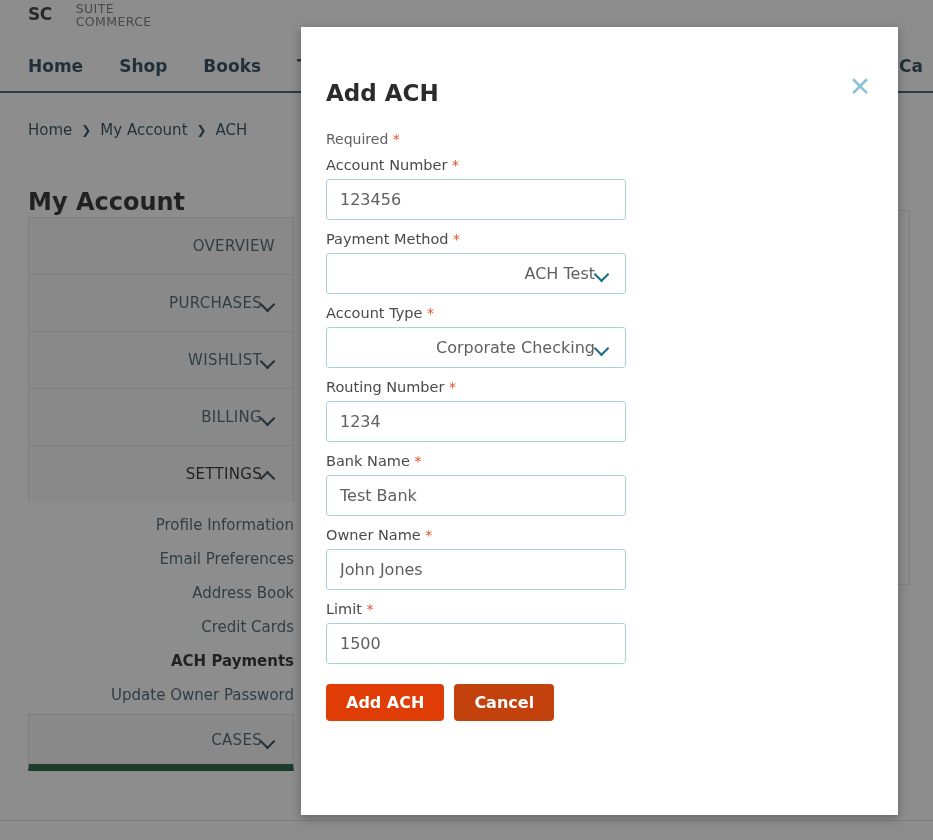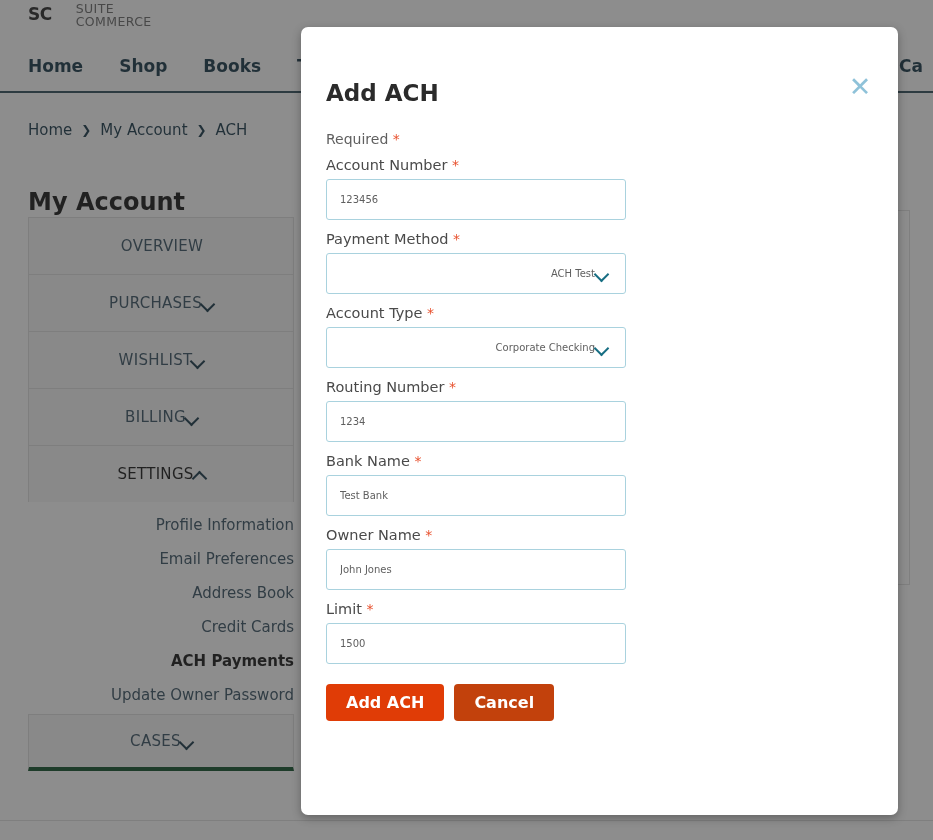--- a/index.html
+++ b/index.html
@@ -116,27 +116,27 @@
   .sidebar {
     position: absolute;
     left: 28px; top: 217px;
     width: 266px;
   }
   .side-row {
     position: relative;
     height: 57px;
     display: flex;
     align-items: center;
-    justify-content: center;
+    justify-content: flex-end;
     padding: 0 18px 0 20px;
     background: #f6f6f6;
     border: 1px solid #e0e0e0;
     border-bottom: none;
   }
-  .side-row:last-of-type { border-bottom: 4px solid #14532d; }
+  .side-row:last-of-type { border-bottom: 7px solid #14532d; }
   .side-row .label {
     font-size: 15px;
     letter-spacing: 0.3px;
     color: #3d5666;
   }
   .side-row.active .label { color: #1b1b1b; }
   .chev {
     width: 13px; height: 8px;
     position: relative;
   }
@@ -185,21 +185,21 @@
     inset: 0;
     background: rgba(40, 40, 40, 0.53);
   }
 
   
   #modal {
     position: absolute;
     left: 301px; top: 27px;
     width: 597px; height: 788px;
     background: #ffffff;
-    border-radius: 7px;
+    border-radius: 0;
     box-shadow: 0 3px 10px rgba(0,0,0,0.3);
     overflow: hidden;
   }
 
   .modal-title {
     position: absolute;
     left: 25px; top: 53px;
     font-size: 23px;
     font-weight: bold;
     color: #2b2b2b;
@@ -241,21 +241,21 @@
     margin-bottom: 6px;
   }
 
   .field input[type="text"],
   .field .selectbox {
     width: 300px;
     height: 41px;
     border: 1px solid #a9d2de;
     border-radius: 3px;
     background: #ffffff;
-    font-size: 10px;
+    font-size: 16px;
     color: #5f5f5f;
     padding: 0 13px;
     font-family: "DejaVu Sans", "Liberation Sans", sans-serif;
     outline: none;
   }
 
   .field .selectbox {
     display: flex;
     align-items: center;
     justify-content: flex-end;

